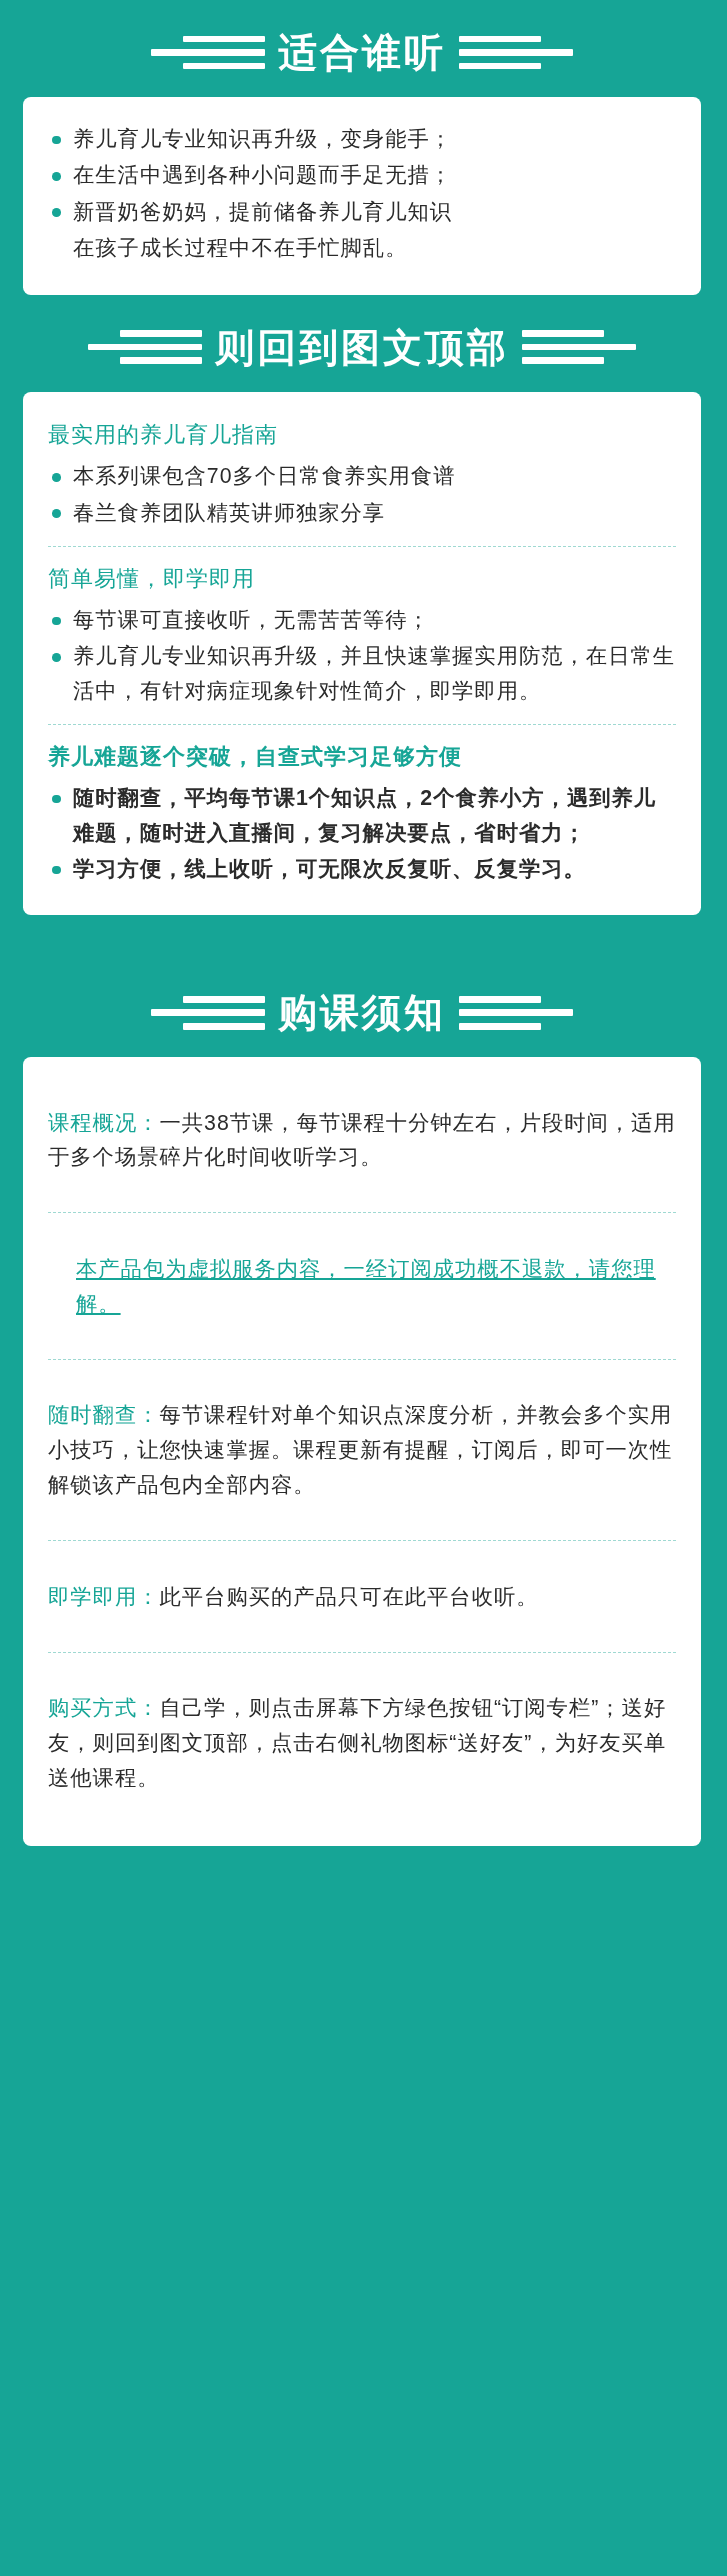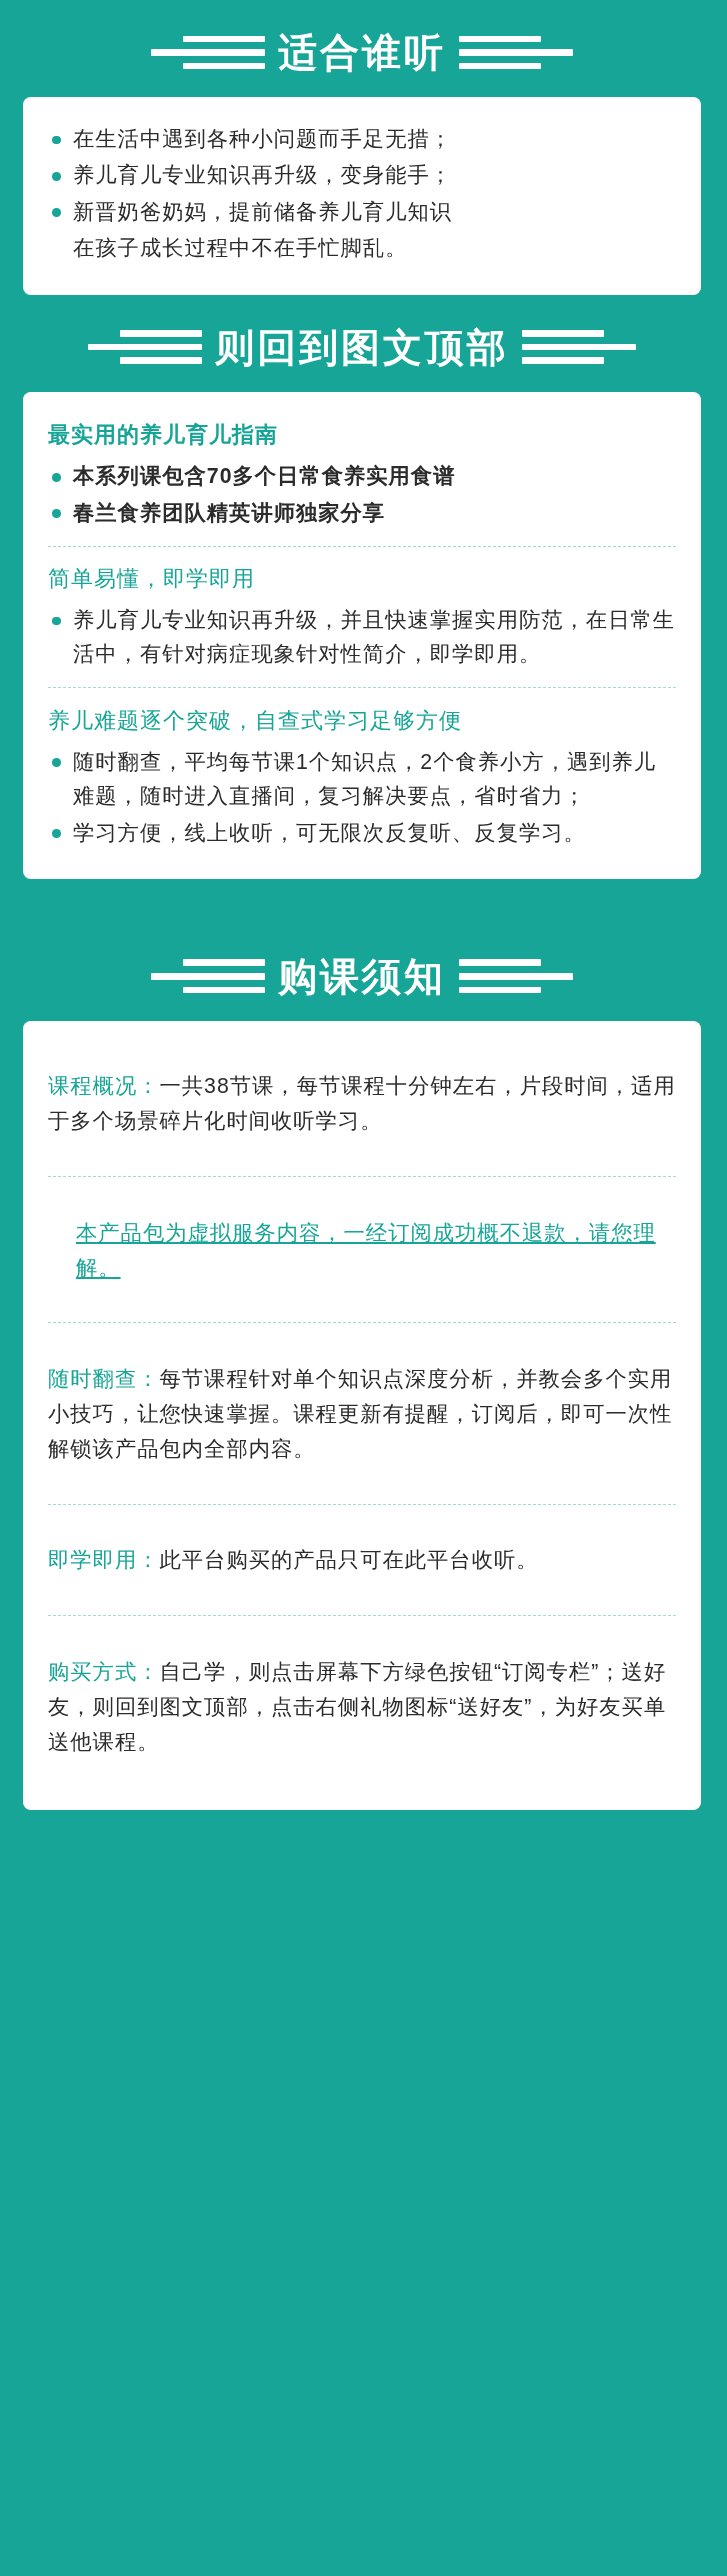--- a/index.html
+++ b/index.html
@@ -90,22 +90,22 @@
     border-radius: 50%;
     background: #16a596;
   }
   ul.bullets > li.nobullet::before { display: none; }
 
   
   .group {
     padding: 15.5px 0 13.6px 0;
     border-bottom: 1px dashed #9fd9d2;
   }
-  .group:first-child { padding-top: 1.9px; font-weight: bold; }
-  .group:last-child { border-bottom: none; padding-bottom: 0; }
+  .group:first-child { padding-top: 1.9px; }
+  .group:last-child { border-bottom: none; padding-bottom: 0; font-weight: bold; }
   .group .sub-title {
     color: #16a596;
     font-size: 22px;
     line-height: 1.5;
     letter-spacing: 1px;
     margin-bottom: 7.8px;
   }
 
   
   .notice-block {
@@ -142,22 +142,22 @@
     <span class="title">适合谁听</span>
     <span class="bars right">
         <i></i>
         <i></i>
         <i></i>
       </span>
   </div>
 
   <div class="card">
     <ul class="bullets">
+      <li>养儿育儿专业知识再升级，变身能手；</li>
       <li>在生活中遇到各种小问题而手足无措；</li>
-      <li>养儿育儿专业知识再升级，变身能手；</li>
       <li>新晋奶爸奶妈，提前储备养儿育儿知识</li>
       <li class="nobullet">在孩子成长过程中不在手忙脚乱。</li>
     </ul>
   </div>
 
   <div class="heading">
     <span class="bars left">
         <i></i>
         <i></i>
         <i></i>
@@ -176,20 +176,21 @@
       <div class="sub-title">最实用的养儿育儿指南</div>
       <ul class="bullets">
         <li>本系列课包含70多个日常食养实用食谱</li>
         <li>春兰食养团队精英讲师独家分享</li>
       </ul>
     </div>
 
     <div class="group">
       <div class="sub-title">简单易懂，即学即用</div>
       <ul class="bullets">
+        <li>每节课可直接收听，无需苦苦等待；</li>
         <li>养儿育儿专业知识再升级，并且快速掌握实用防范，在日常生活中，有针对病症现象针对性简介，即学即用。</li>
       </ul>
     </div>
 
     <div class="group">
       <div class="sub-title">养儿难题逐个突破，自查式学习足够方便</div>
       <ul class="bullets">
         <li>随时翻查，平均每节课1个知识点，2个食养小方，遇到养儿难题，随时进入直播间，复习解决要点，省时省力；</li>
         <li>学习方便，线上收听，可无限次反复听、反复学习。</li>
       </ul>

